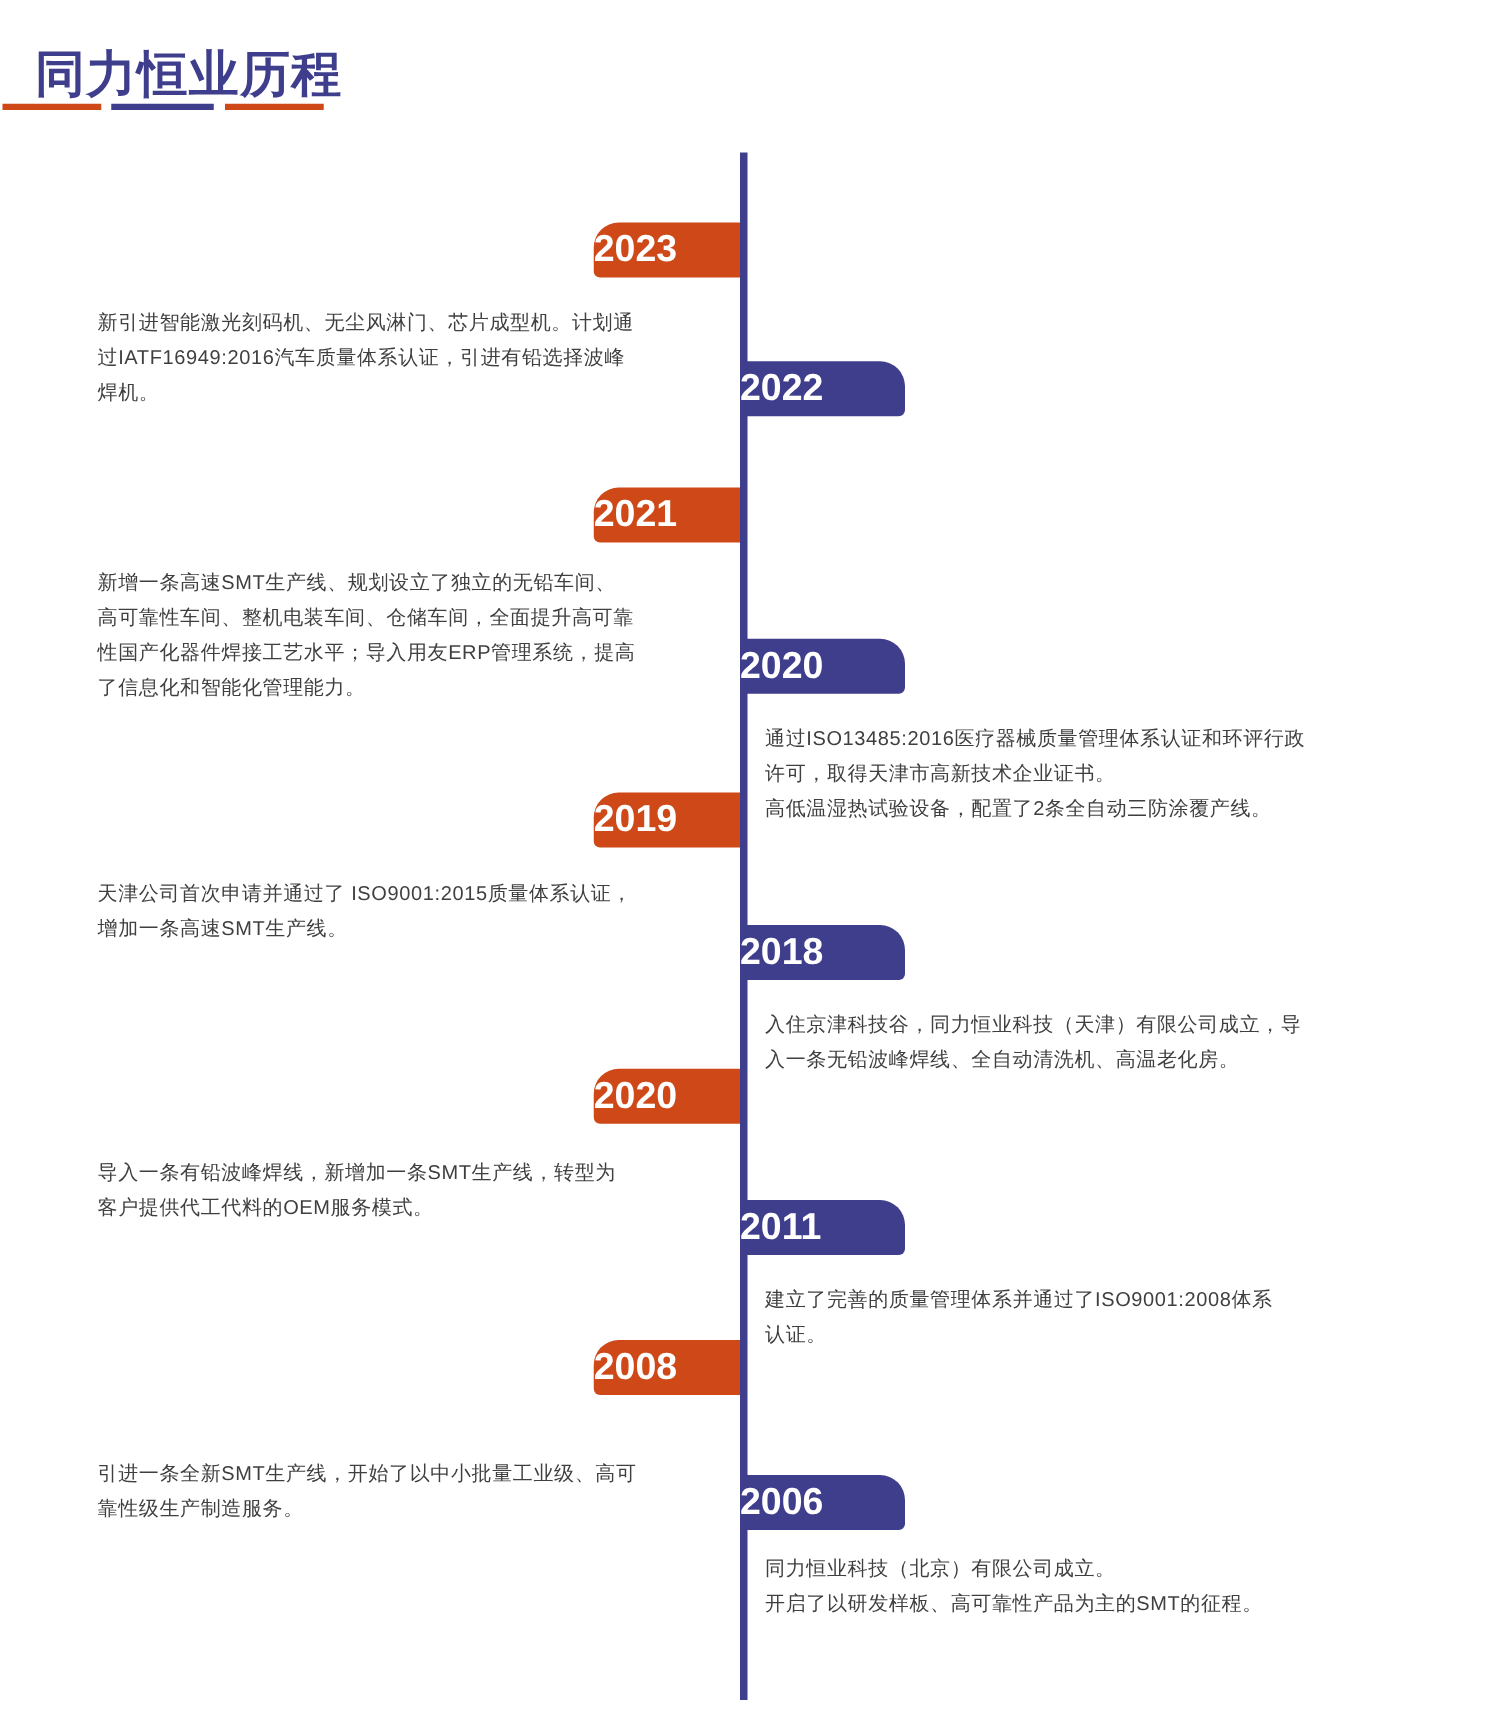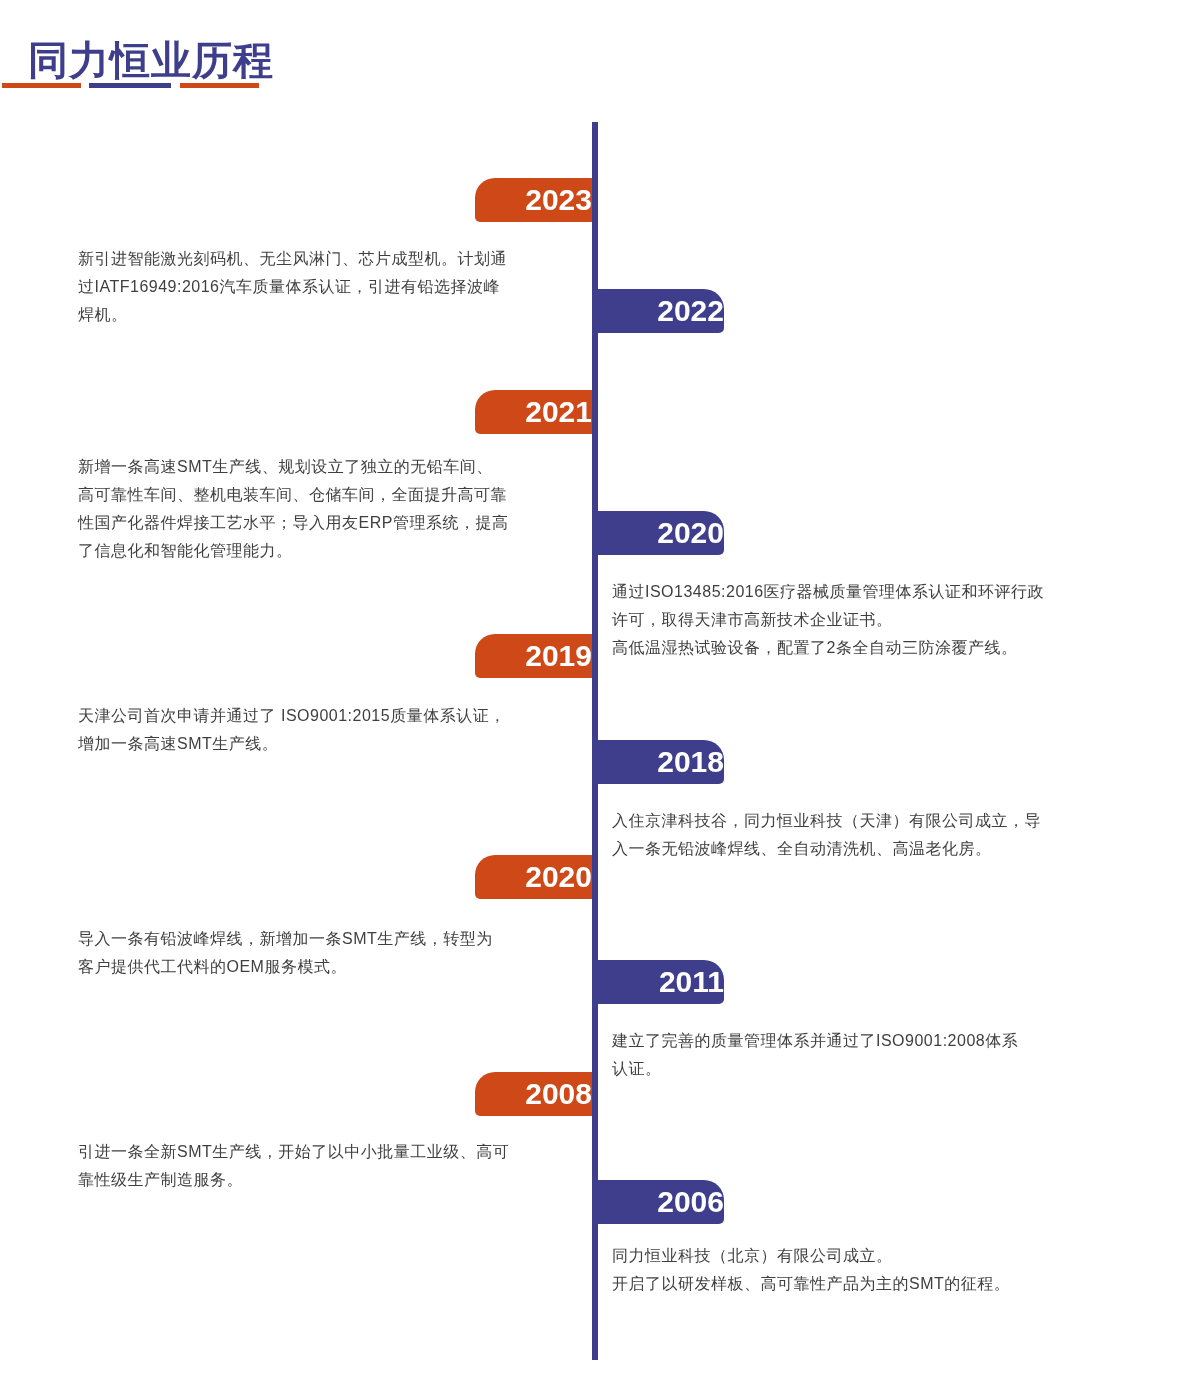--- a/index.html
+++ b/index.html
@@ -22,21 +22,21 @@
   .dash-1{left:2px;width:79px;background:var(--orange,#CE4917);}
   .dash-2{left:89px;width:82px;background:var(--purple,#3E3E8C);}
   .dash-3{left:180px;width:79px;background:var(--orange,#CE4917);}
   .timeline-line{
     position:absolute;left:592px;top:122px;
     width:6px;height:1238px;
     background:var(--purple,#3E3E8C);
   }
   .year-tag{
     position:absolute;height:44px;line-height:44px;
-    text-align:right;color:#ffffff;
+    text-align:left;color:#ffffff;
     font-size:30px;font-weight:bold;
     z-index:2;
   }
   .year-tag.left{
     left:475px;width:117px;
     background:var(--orange,#CE4917);
     border-radius:20px 0 0 5px;
   }
   .year-tag.right{
     left:592px;width:132px;
@@ -93,20 +93,20 @@
 
   <div class="year-tag left" style="top:855px">2020</div>
   <div class="desc left" style="top:925px">导入一条有铅波峰焊线，新增加一条SMT生产线，转型为
 客户提供代工代料的OEM服务模式。</div>
 
   <div class="year-tag right" style="top:960px">2011</div>
   <div class="desc right" style="top:1027px">建立了完善的质量管理体系并通过了ISO9001:2008体系
 认证。</div>
 
   <div class="year-tag left" style="top:1072px">2008</div>
-  <div class="desc left" style="top:1138px">引进一条全新SMT生产线，开始了以中小批量工业级、高可
+  <div class="desc left" style="top:1166px">引进一条全新SMT生产线，开始了以中小批量工业级、高可
 靠性级生产制造服务。</div>
 
   <div class="year-tag right" style="top:1180px">2006</div>
   <div class="desc right" style="top:1242px">同力恒业科技（北京）有限公司成立。
 开启了以研发样板、高可靠性产品为主的SMT的征程。</div>
 
 </div>
 
 </body></html>

